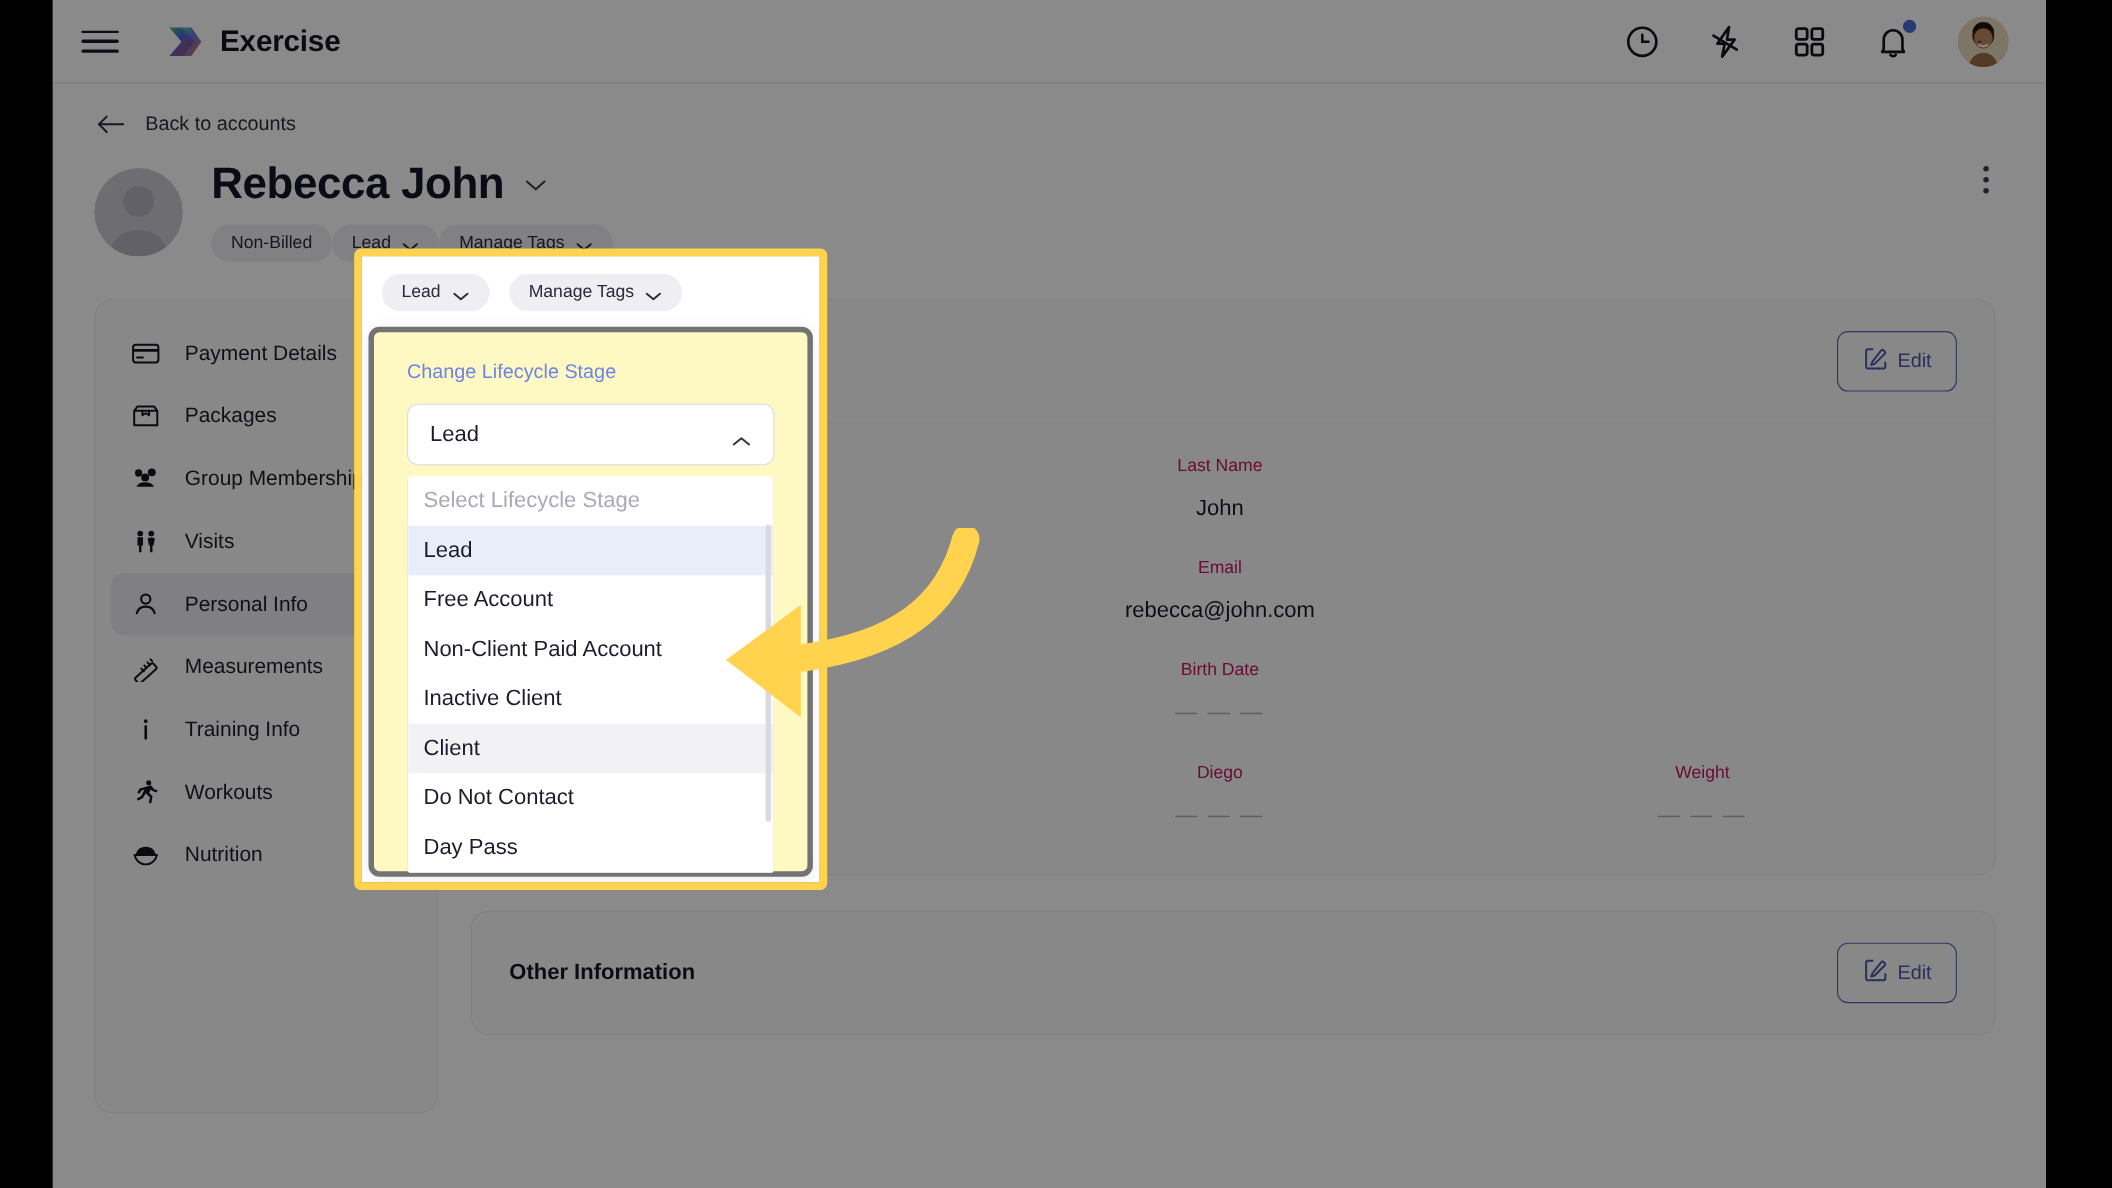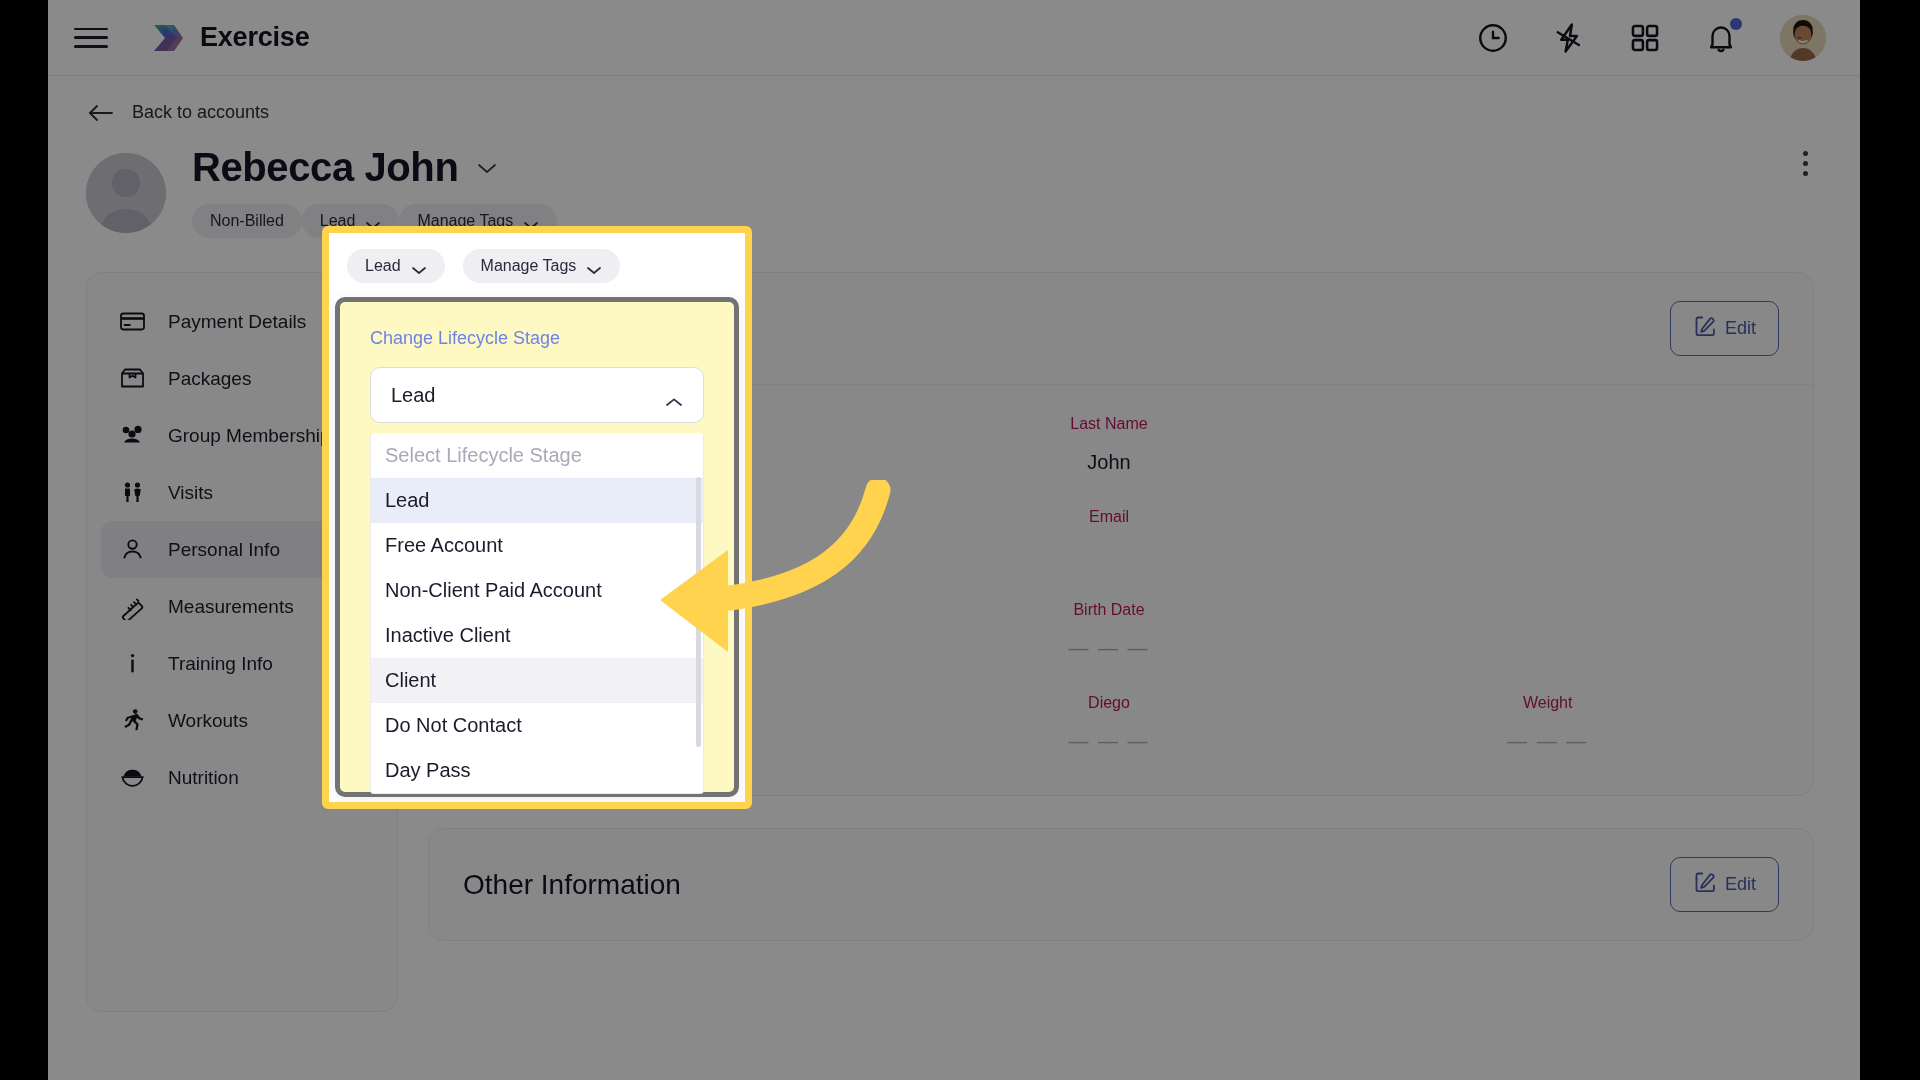--- a/index.html
+++ b/index.html
@@ -112,21 +112,21 @@
   .content { flex: 1; min-width: 0; }
   .card {
     background: #fcfcfd; border: 1px solid #ececf1; border-radius: 16px;
     margin-bottom: 32px;
   }
   .card-head {
     display: flex; align-items: center; justify-content: space-between;
     padding: 28px 34px; border-bottom: 1px solid #eeeef2;
   }
   .card-head.noborder { border-bottom: none; }
-  .card-title { font-size: 28px; font-weight: 400; color: #15152a; }
+  .card-title { font-size: 20px; font-weight: 700; color: #15152a; }
   .edit-btn {
     display: flex; align-items: center; gap: 8px;
     border: 1px solid #5868b5; border-radius: 10px;
     color: #4a5aa8; padding: 12px 22px; font-size: 18px; cursor: pointer;
     background: transparent;
   }
   .edit-btn svg { width: 24px; height: 24px; }
   .card-body { padding: 30px 34px 38px; }
   .frow { display: flex; margin-bottom: 34px; }
   .frow:last-child { margin-bottom: 4px; }
@@ -444,20 +444,21 @@
               <div class="fcell"></div>
             </div>
 
             <div class="frow">
               <div class="fcell">
                 <div class="flabel">Phone</div>
                 <div class="fvalue empty">— — —</div>
               </div>
               <div class="fcell">
                 <div class="flabel">Email</div>
+                <div class="fvalue">rebecca@john.com</div>
               </div>
               <div class="fcell"></div>
             </div>
 
             <div class="frow">
               <div class="fcell">
                 <div class="flabel">Gender</div>
                 <div class="fvalue empty">— — —</div>
               </div>
               <div class="fcell">

